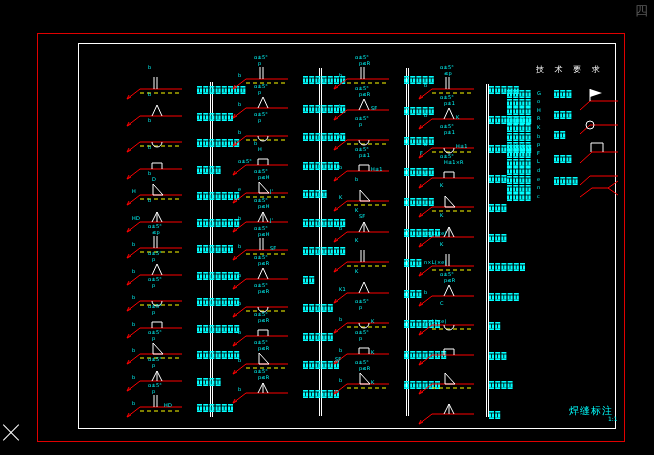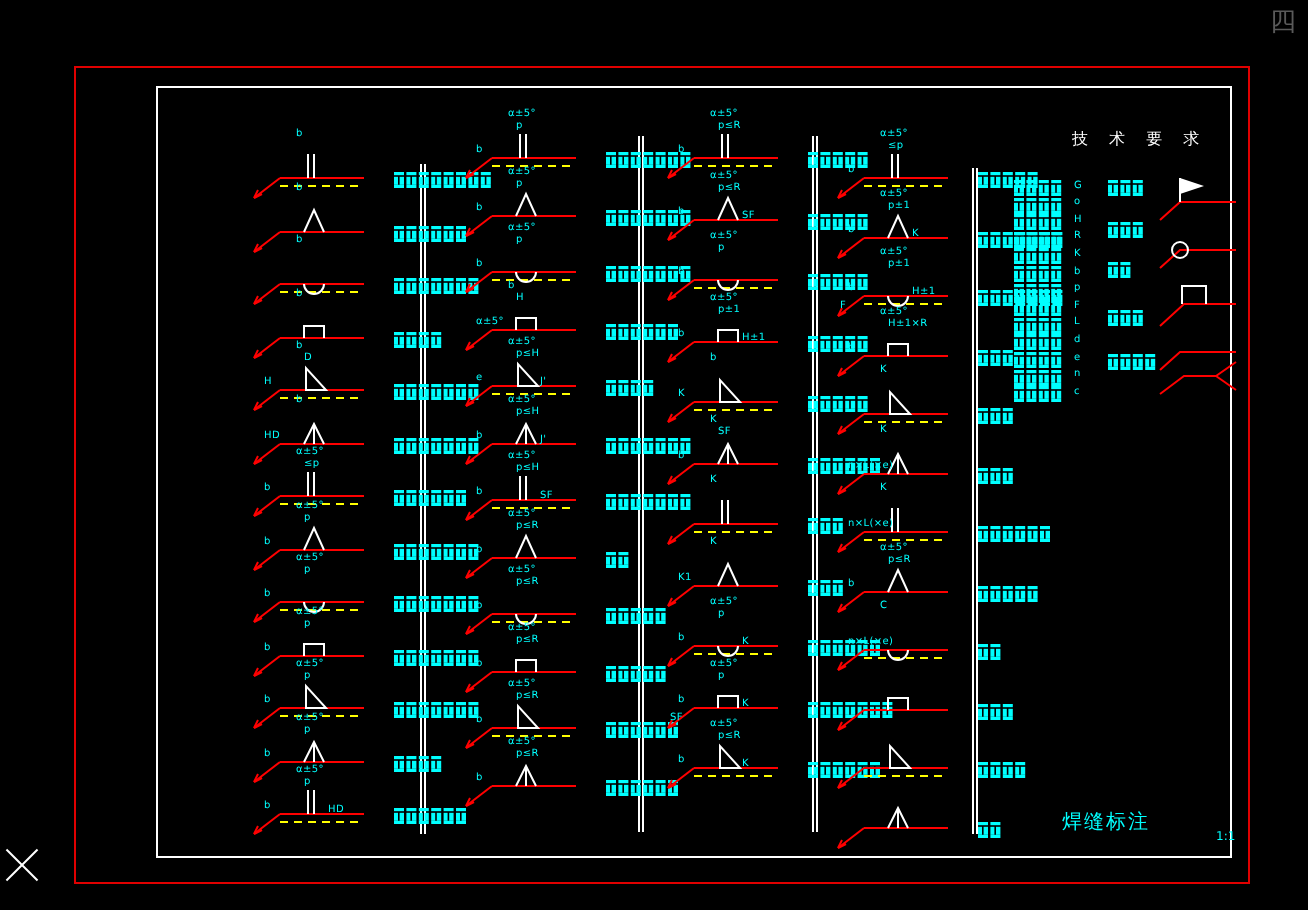--- a/index.html
+++ b/index.html
@@ -21,21 +21,21 @@
   
   .sep{position:absolute;width:3px;background:transparent;}
   .sep b{position:absolute;top:0;bottom:0;width:1px;background:#fff;}
   .sep b:first-child{left:0;}
   .sep b:last-child{left:2px;}
 
   
   .cy{position:absolute;color:#00ffff;font-size:5px;line-height:6px;white-space:nowrap;
       letter-spacing:.2px;}
   .title-cn{position:absolute;color:#ffffff;font-size:8px;letter-spacing:4px;white-space:nowrap;}
-  .bigcy{position:absolute;color:#00ffff;font-size:10px;letter-spacing:1px;white-space:nowrap;}
+  .bigcy{position:absolute;color:#00ffff;font-size:10px;letter-spacing:1px;white-space:nowrap;margin-left:38px;}
   .scale-cy{position:absolute;color:#00ffff;font-size:6px;white-space:nowrap;}
 
   
   .glyph{position:absolute;}
   .glyph svg{display:block;overflow:visible;}
 
   
   .ghost{position:absolute;color:#5a5a5a;font-size:13px;}
   .arc{position:absolute;border:1px solid #3a3a3a;border-radius:50%;
        border-color:#3a3a3a transparent transparent transparent;}

